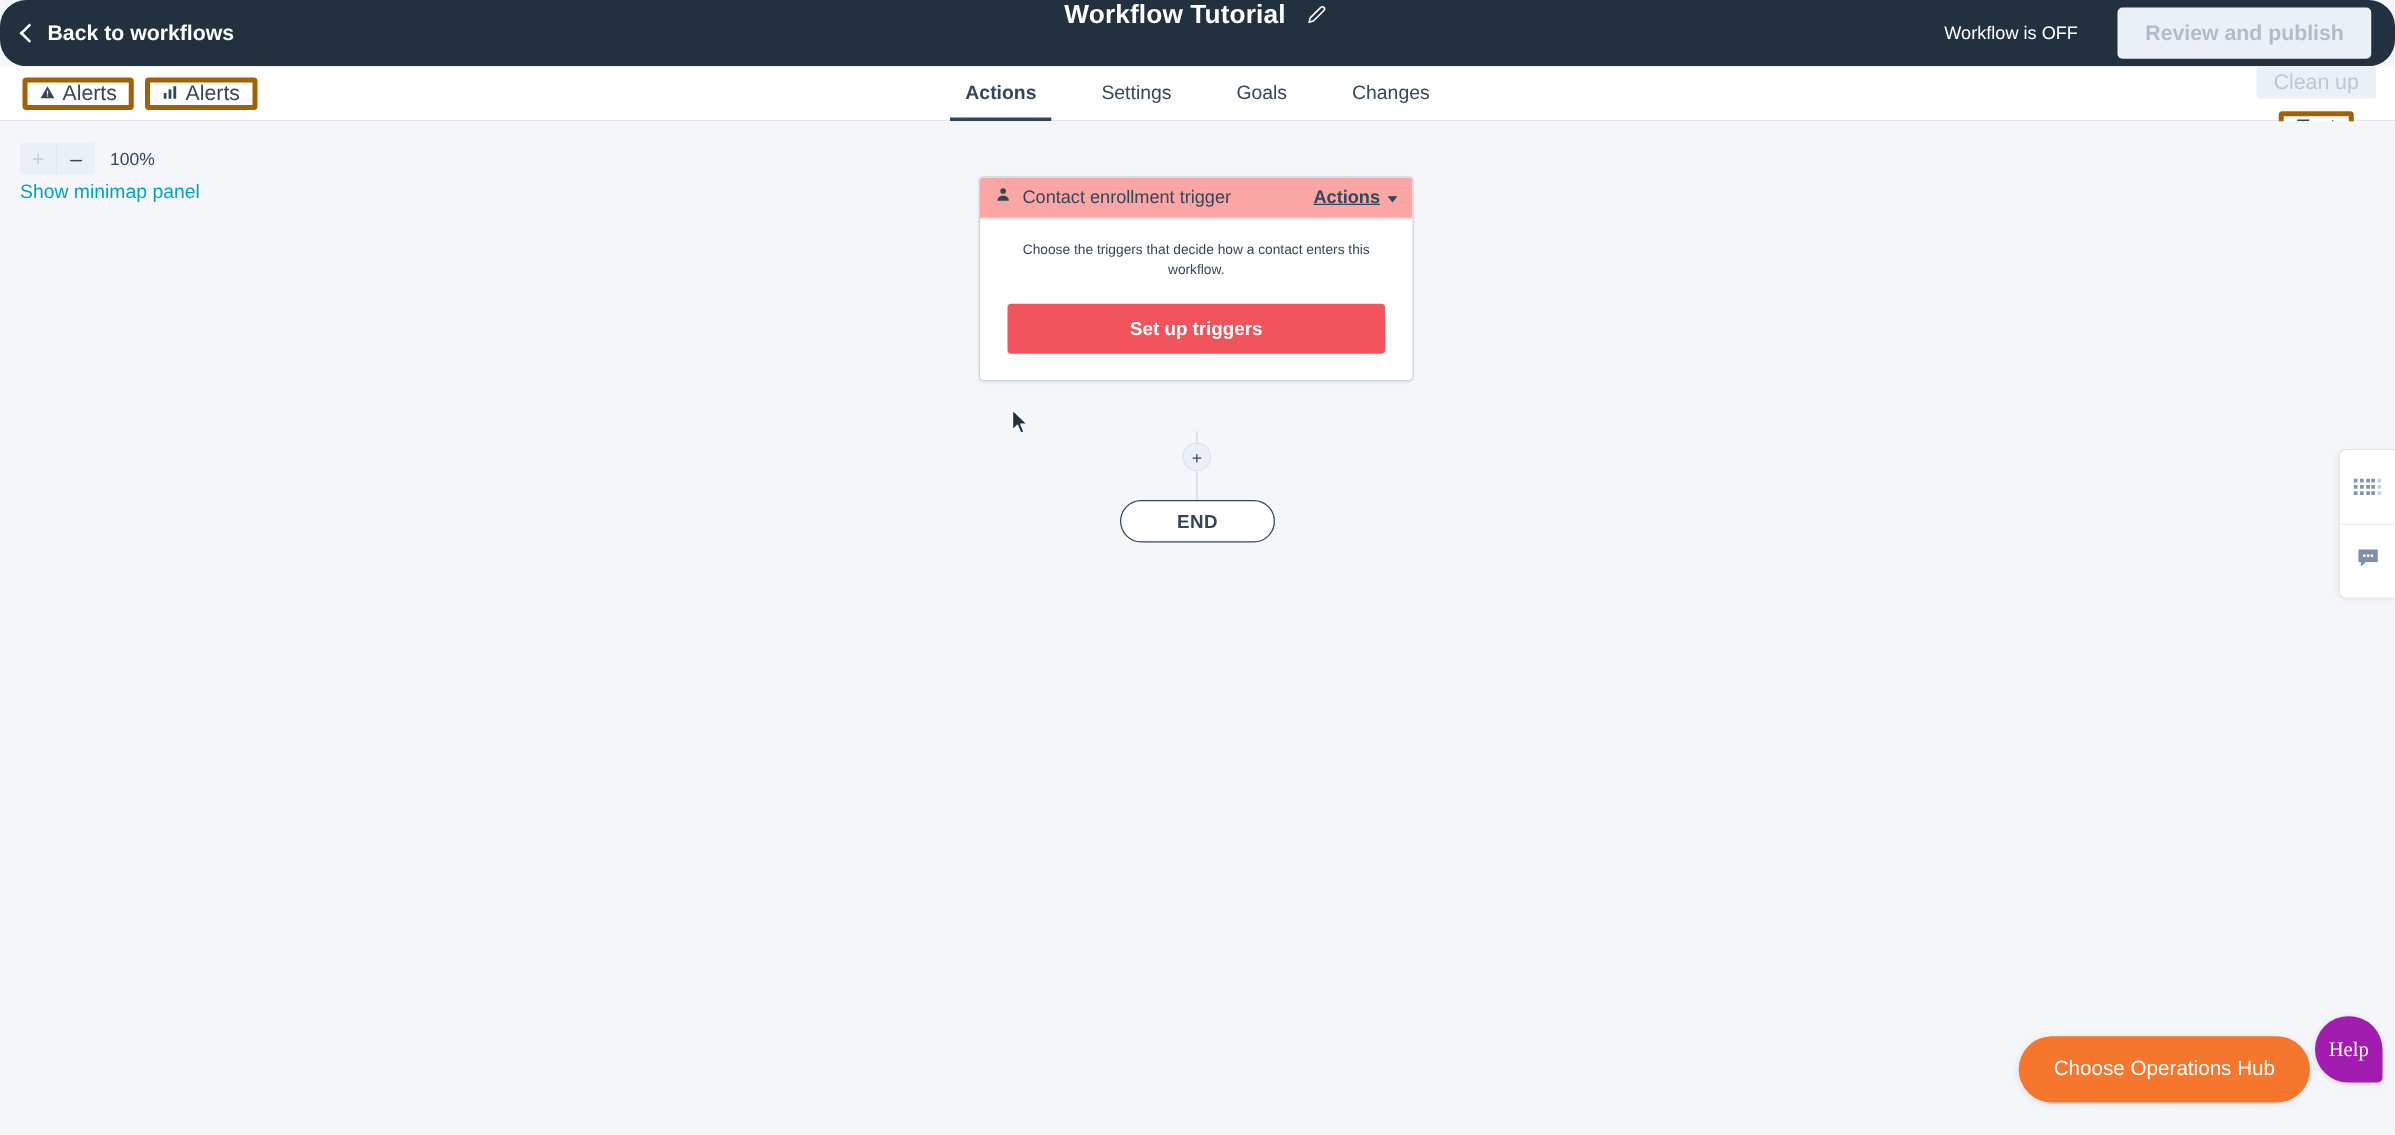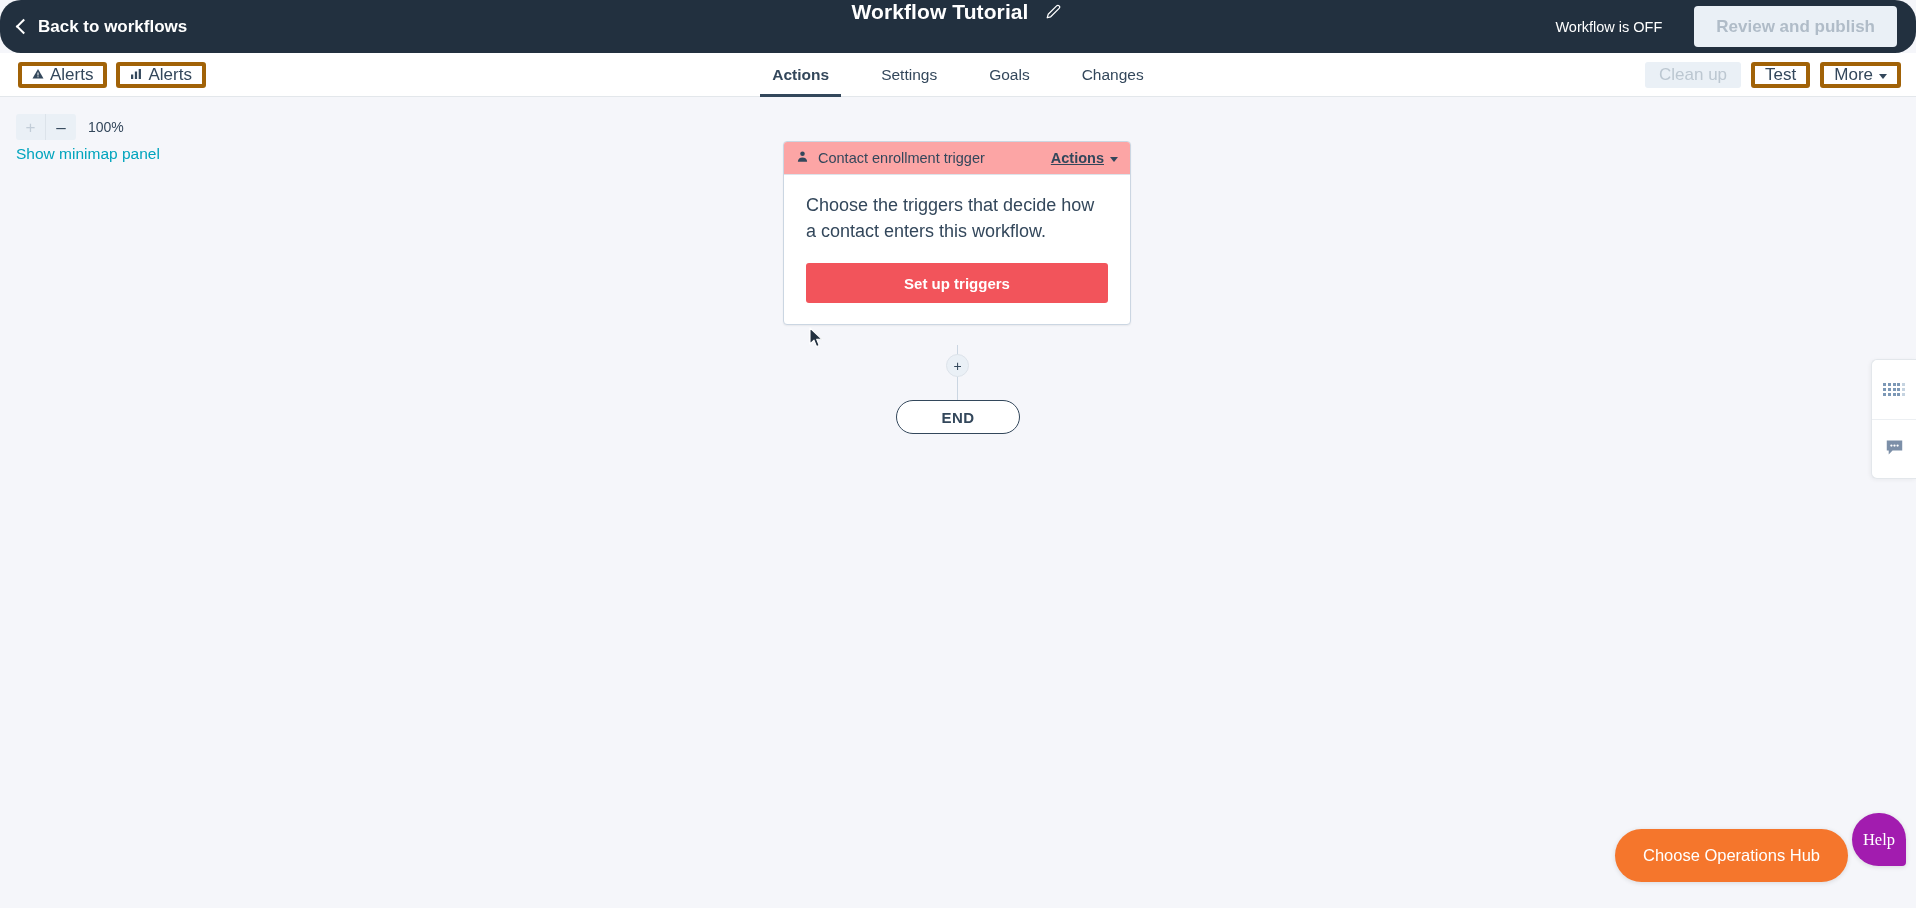--- a/index.html
+++ b/index.html
@@ -125,21 +125,21 @@
     white-space: nowrap;
   }
   .tab.active { font-weight: 700; color: #33475b; }
   .tab.active::after {
     content: "";
     position: absolute; left: 14px; right: 14px; bottom: 0;
     height: 3px; background: #33475b;
   }
   .subbar-right {
     position: absolute; right: 15px; top: 0; height: 44px;
-    display: flex; align-items: center; gap: 10px;
+    display: flex; align-items: center; gap: 10px; flex-direction: column;
   }
 
   
   .canvas {
     position: absolute; top: 97px; left: 0;
     width: 1916px; height: 811px;
     background: #f5f6fa;
     overflow: hidden;
   }
 
@@ -200,22 +200,22 @@
   .card-actions .lbl { text-decoration: underline; }
   .caret-down {
     width: 0; height: 0;
     border-left: 4.5px solid transparent;
     border-right: 4.5px solid transparent;
     border-top: 5px solid #33475b;
     margin-top: 2px;
   }
   .card-body { padding: 18px 22px 21px 22px; }
   .card-desc {
-    font-size: 18px; color: #33475b;
-    text-align: left; line-height: 1.42;
+    font-size: 11px; color: #33475b;
+    text-align: center; line-height: 1.42;
     margin: 0 0 19px 0;
   }
   .cta-btn {
     display: block; width: 100%;
     height: 40px;
     background: #f2545b;
     border: none; border-radius: 3px;
     color: #ffffff;
     font-size: 15px; font-weight: 700;
     font-family: "Liberation Sans", sans-serif;

